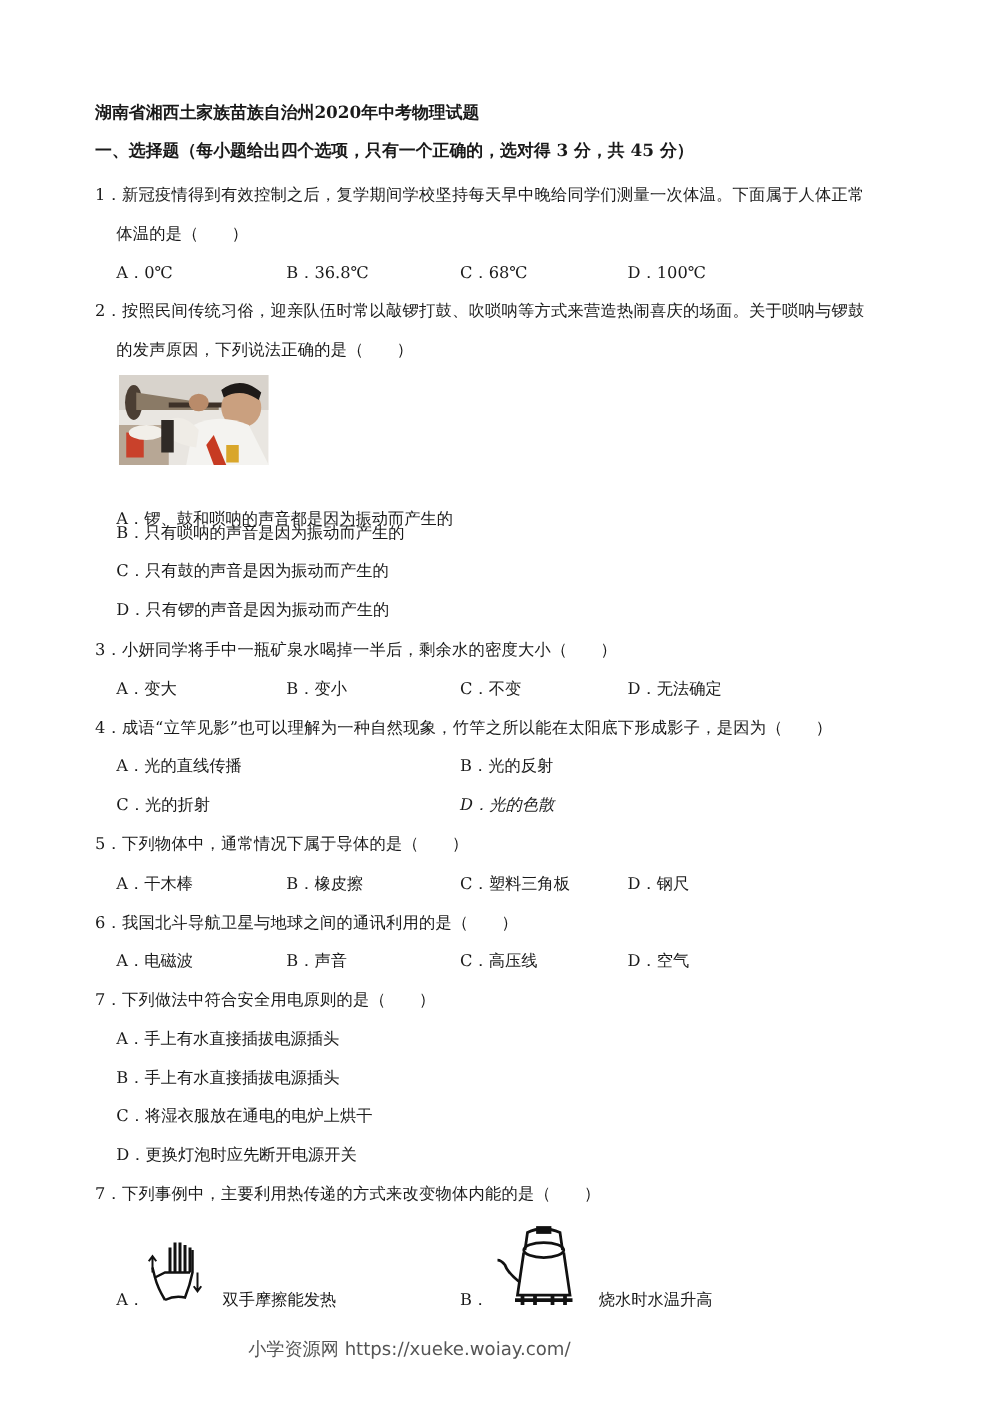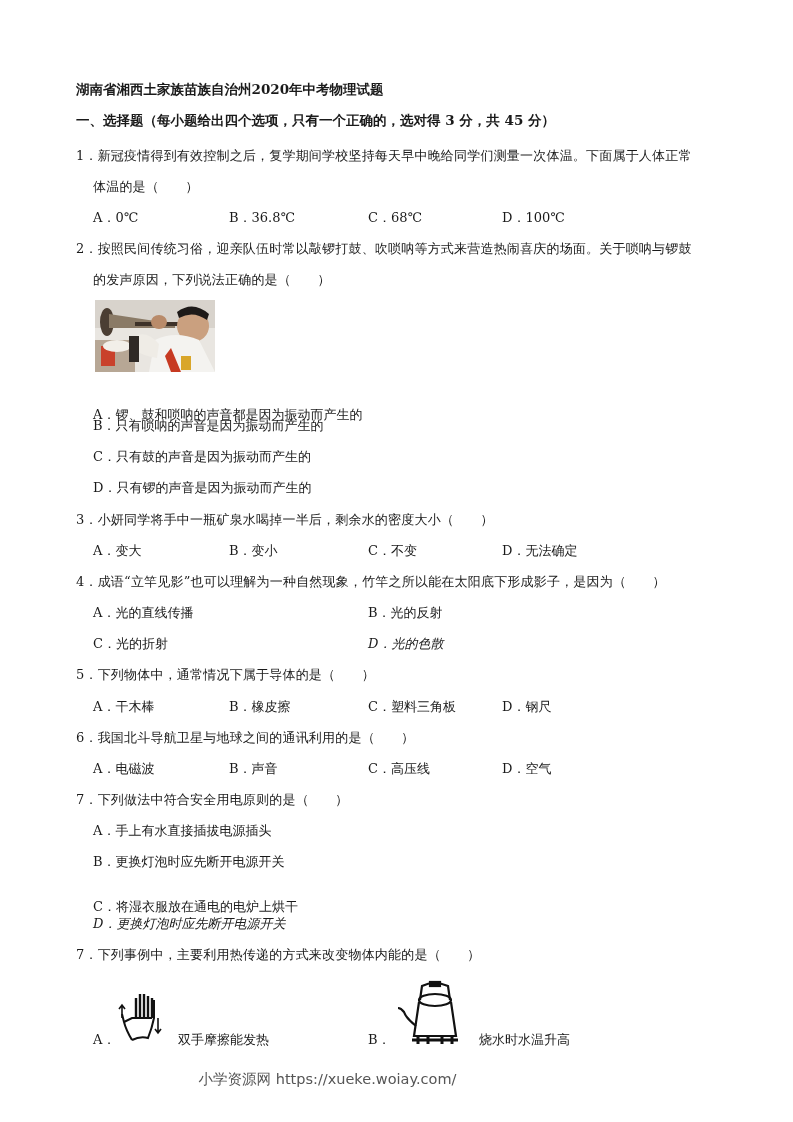--- a/index.html
+++ b/index.html
@@ -101,23 +101,23 @@
     <div class="abs q" style="left:76px;top:729px;">6．我国北斗导航卫星与地球之间的通讯利用的是（　　）</div>
     <div class="abs opt" style="left:93px;top:760px;">A．电磁波</div>
     <div class="abs opt" style="left:229px;top:760px;">B．声音</div>
     <div class="abs opt" style="left:368px;top:760px;">C．高压线</div>
     <div class="abs opt" style="left:502px;top:760px;">D．空气</div>
   </div>
 
   <div>
     <div class="abs q" style="left:76px;top:791px;">7．下列做法中符合安全用电原则的是（　　）</div>
     <div class="abs opt" style="left:93px;top:822px;">A．手上有水直接插拔电源插头</div>
-    <div class="abs opt" style="left:93px;top:853px;">B．更换灯泡时应先断开电源开关</div>
-    <div class="abs opt" style="left:93px;top:884px;margin-top:14px;">C．将湿衣服放在通电的电炉上烘干</div>
-    <div class="abs opt" style="left:93px;top:915px;font-style:italic;">D．更换灯泡时应先断开电源开关</div>
+    <div class="abs opt" style="left:93px;top:853px;">B．手上有水直接插拔电源插头</div>
+    <div class="abs opt" style="left:93px;top:884px;">C．将湿衣服放在通电的电炉上烘干</div>
+    <div class="abs opt" style="left:93px;top:915px;">D．更换灯泡时应先断开电源开关</div>
   </div>
 
   <div>
     <div class="abs q" style="left:76px;top:946px;">7．下列事例中，主要利用热传递的方式来改变物体内能的是（　　）</div>
 
     <div class="abs opt" style="left:93px;top:1031px;">A．</div>
     <div class="abs" style="left:118px;top:992px;width:46px;height:52px;">
       <svg width="46" height="52" viewBox="0 0 46 52" fill="none" stroke="#111" stroke-width="2">
         <path d="M14 48 Q8 38 6 30 L4 22"></path>
         <path d="M14 48 Q22 44 30 46 Q34 36 36 26 L36 8"></path>

